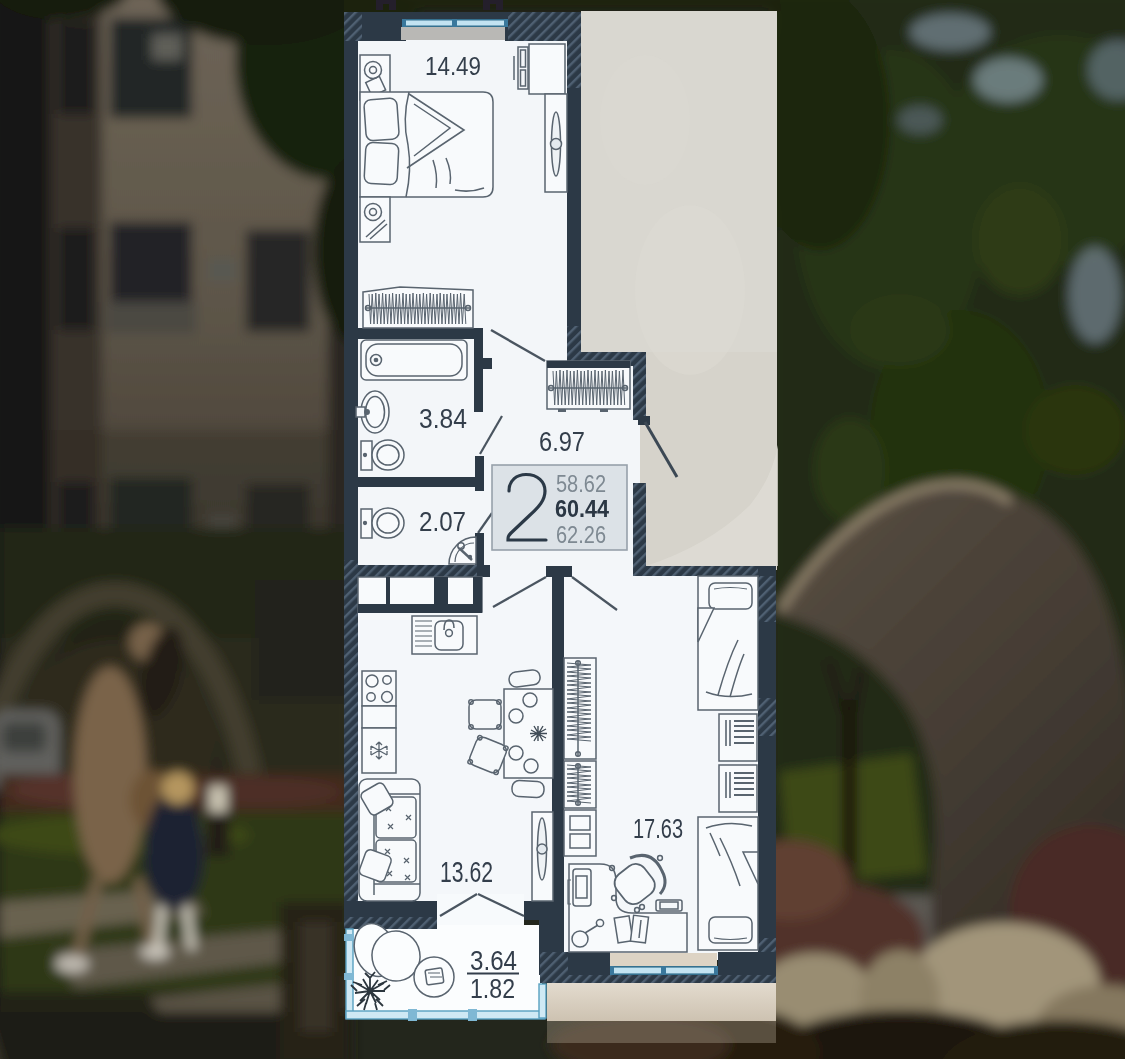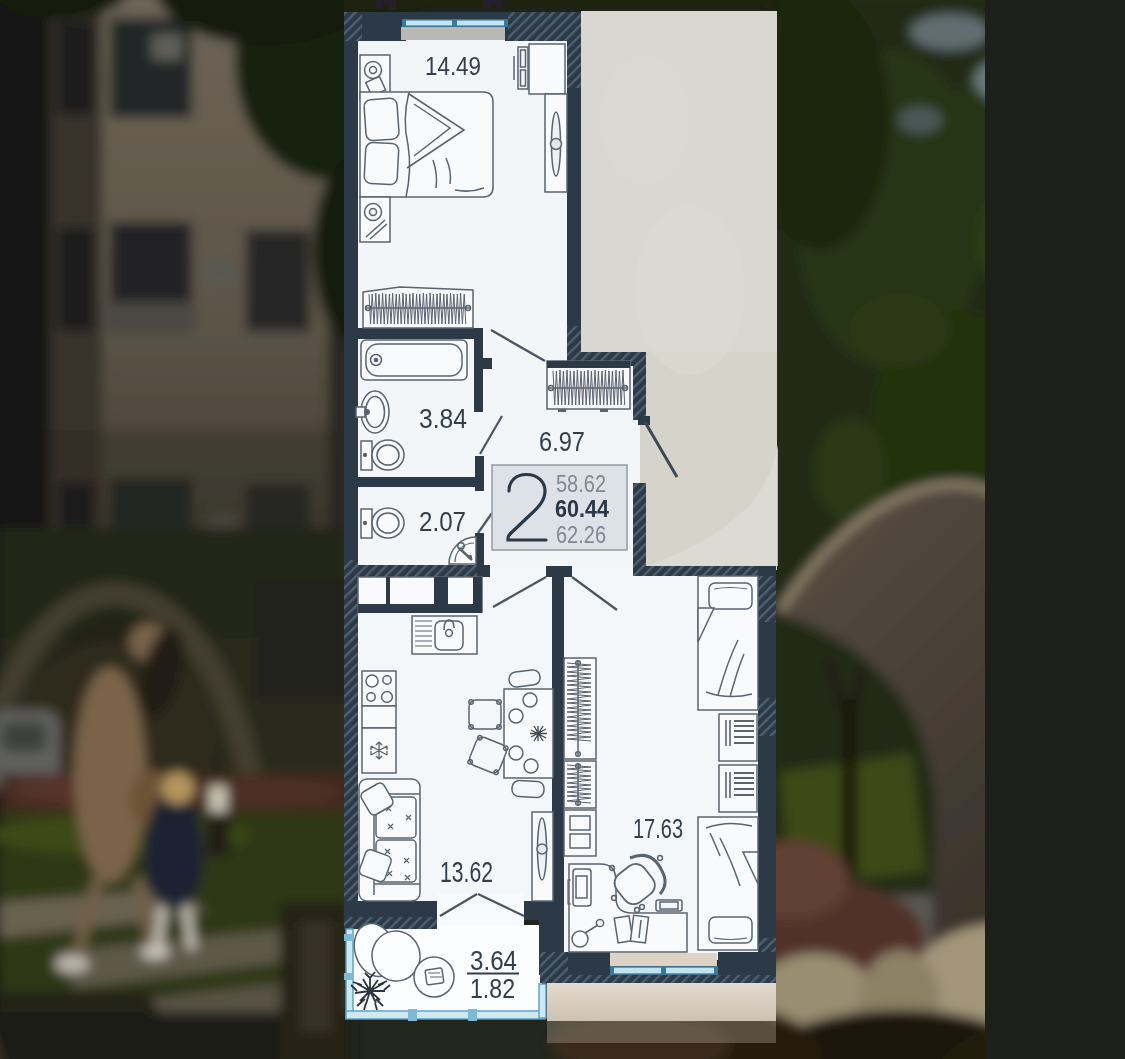--- a/index.html
+++ b/index.html
@@ -1,14 +1,14 @@
 <!DOCTYPE html>
 <html><head><meta charset="utf-8"><style>
 html,body{margin:0;padding:0;background:#1d1f1a;}
-#page{position:relative;width:985px;height:1059px;overflow:hidden;font-family:"Liberation Sans",sans-serif;}
+#page{position:relative;width:1125px;height:1059px;overflow:hidden;font-family:"Liberation Sans",sans-serif;}
 svg{display:block}
 </style></head>
 <body>
 <div id="page">
 <svg width="1125" height="1059" viewBox="0 0 1125 1059">
 <defs>
 <pattern id="h" width="7" height="7" patternUnits="userSpaceOnUse" patternTransform="rotate(-45)">
           <rect width="7" height="7" fill="#2c3946"></rect>
           <rect width="7" height="2.4" fill="#4f6072"></rect>
         </pattern>

